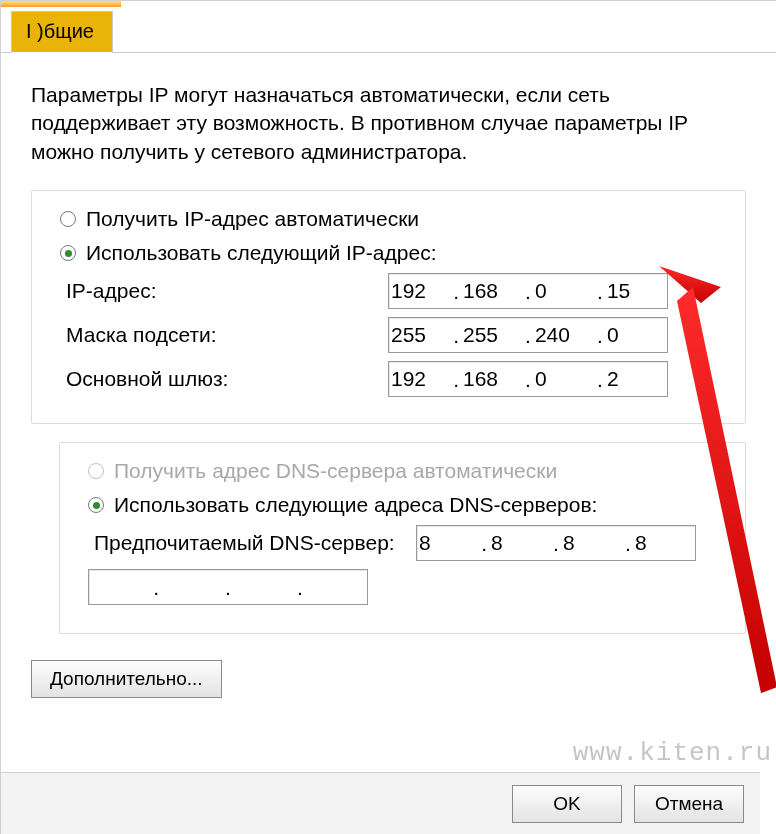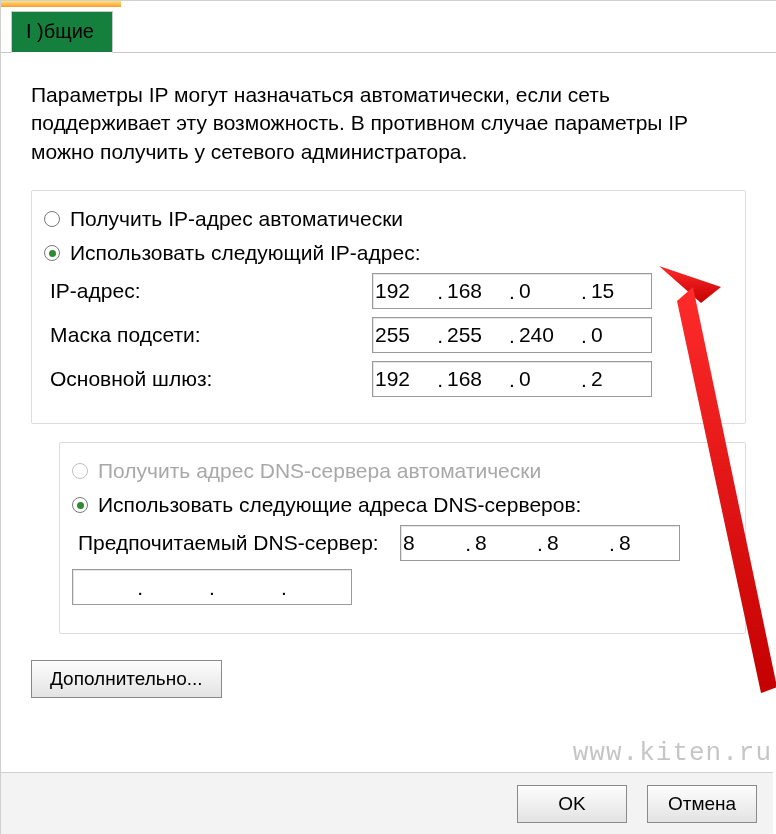--- a/index.html
+++ b/index.html
@@ -40,36 +40,36 @@
     background: linear-gradient(#ffe27a, #ff9a2e);
   }
   .tab {
     position: absolute;
     left: 10px;
     top: 4px;
     height: 42px;
     padding: 8px 18px 0 14px;
     border: 1px solid #c9c9c9;
     border-bottom: 1px solid #fff;
-    background: #15803d;
+    background: #eab308;
     font-size: 20px;
   }
   .content {
     padding: 28px 30px 10px 30px;
   }
   .description {
     font-size: 21px;
     line-height: 1.35;
     margin-bottom: 24px;
   }
   fieldset {
     border: 1px solid #dcdcdc;
     border-radius: 2px;
     margin: 0 0 18px 0;
-    padding: 6px 18px 18px 12px;
+    padding: 6px 18px 18px 28px;
   }
   fieldset.dns {
     padding-bottom: 20px;
     margin-left: 28px;
   }
   .radio-row {
     display: flex;
     align-items: center;
     gap: 10px;
     margin: 10px 0 8px 0;
@@ -133,29 +133,29 @@
     padding: 0 18px;
     border: 1px solid #8a8a8a;
     background: linear-gradient(#fdfdfd, #e3e3e3);
     font-family: inherit;
     font-size: 19px;
     cursor: pointer;
   }
   .dialog-buttons {
     position: absolute;
     left: 0;
-    right: 3px;
+    right: 16px;
     bottom: 0;
     height: 62px;
     border-top: 1px solid #d0d0d0;
     background: #f3f3f3;
     display: flex;
     justify-content: flex-end;
     align-items: center;
-    gap: 20px;
+    gap: 12px;
     padding-right: 16px;
   }
   .dialog-buttons .btn { width: 110px; }
   .arrow-annot {
     position: absolute;
     pointer-events: none;
     left: 0; top: 0;
     width: 776px; height: 834px;
   }
   .watermark {

